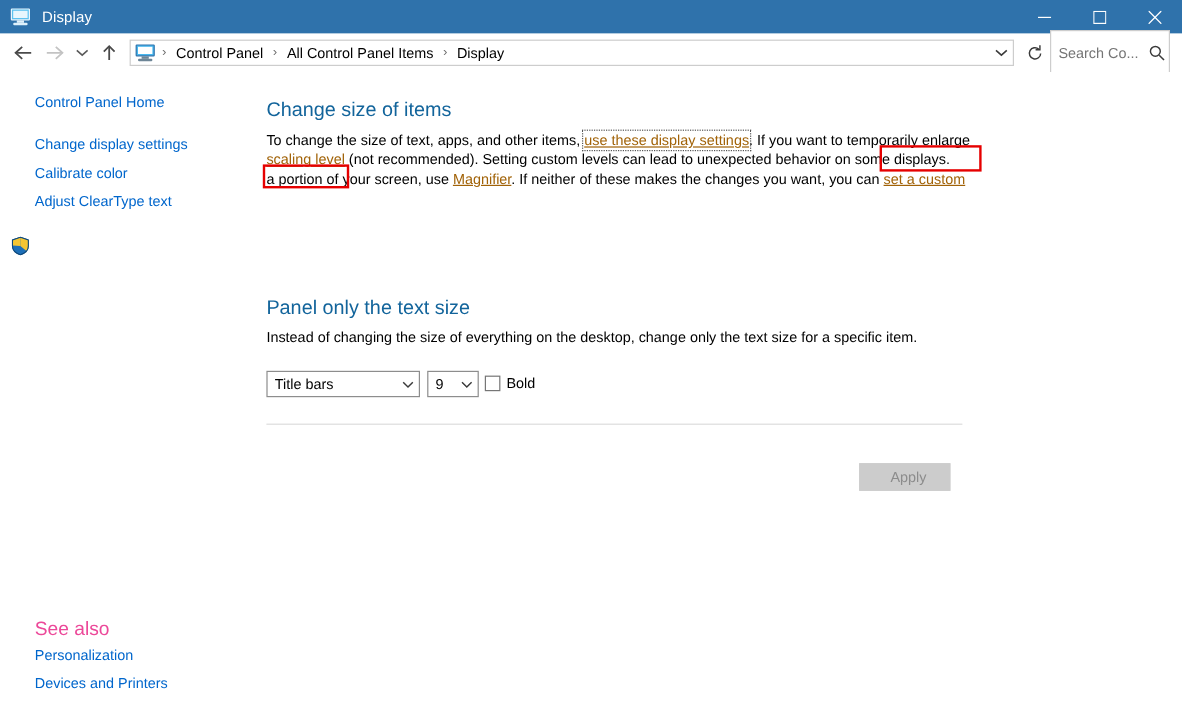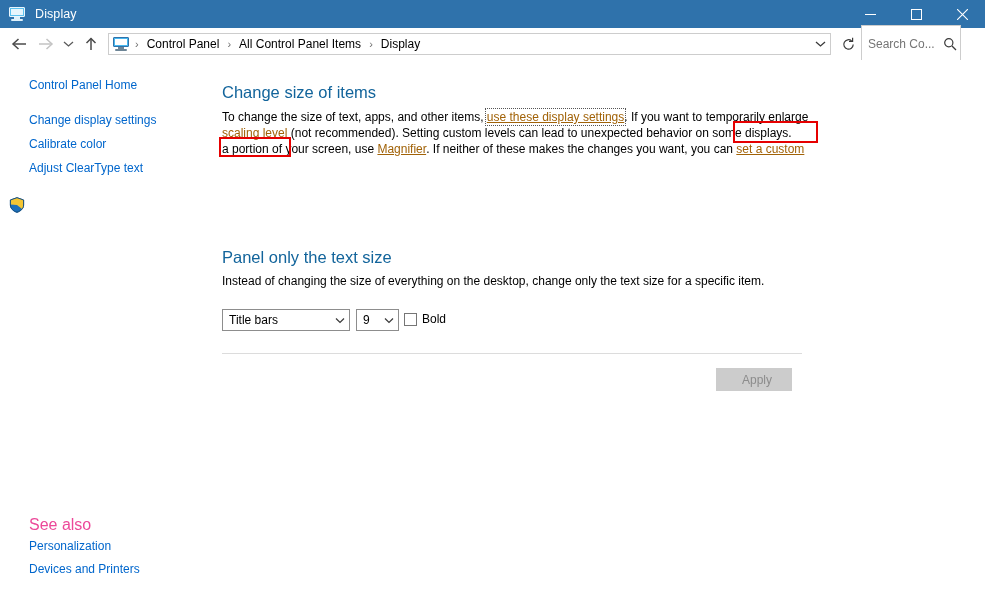--- a/index.html
+++ b/index.html
@@ -154,21 +154,21 @@
     flex: none;
   }
   .refresh-btn {
     width: 22px; height: 20px;
     display: flex; align-items: center; justify-content: center;
     flex: none;
     margin-right: 2px;
   }
   .searchbox {
     width: 100px; height: 38px;
-    margin-right: 24px;
+    margin-right: 10px;
     border: 1px solid #cdcdcd;
     background: #ffffff;
     display: flex;
     align-items: center;
     box-sizing: border-box;
     flex: none;
   }
   .searchbox input {
     border: 0;
     outline: 0;
@@ -476,20 +476,20 @@
         </span>
       </div>
 
       <div class="chk-row" style="left:196px; top:252px;">
         <span class="chk-box"></span>
         <span>Bold</span>
       </div>
 
       <div class="divider" style="left:14px; top:293px; width:580px;"></div>
 
-      <button class="apply-btn" style="left:508px; top:308px;padding-left:12px;" disabled="">Apply</button>
+      <button class="apply-btn" style="left:508px; top:326px;padding-left:12px;" disabled="">Apply</button>
     </div>
   </div>
 
   <div class="redbox" style="left:733px; top:121px; width:85px; height:22px;"></div>
   <div class="redbox" style="left:219px; top:137px; width:72px; height:20px;"></div>
 
 </div>
 
 </body></html>

